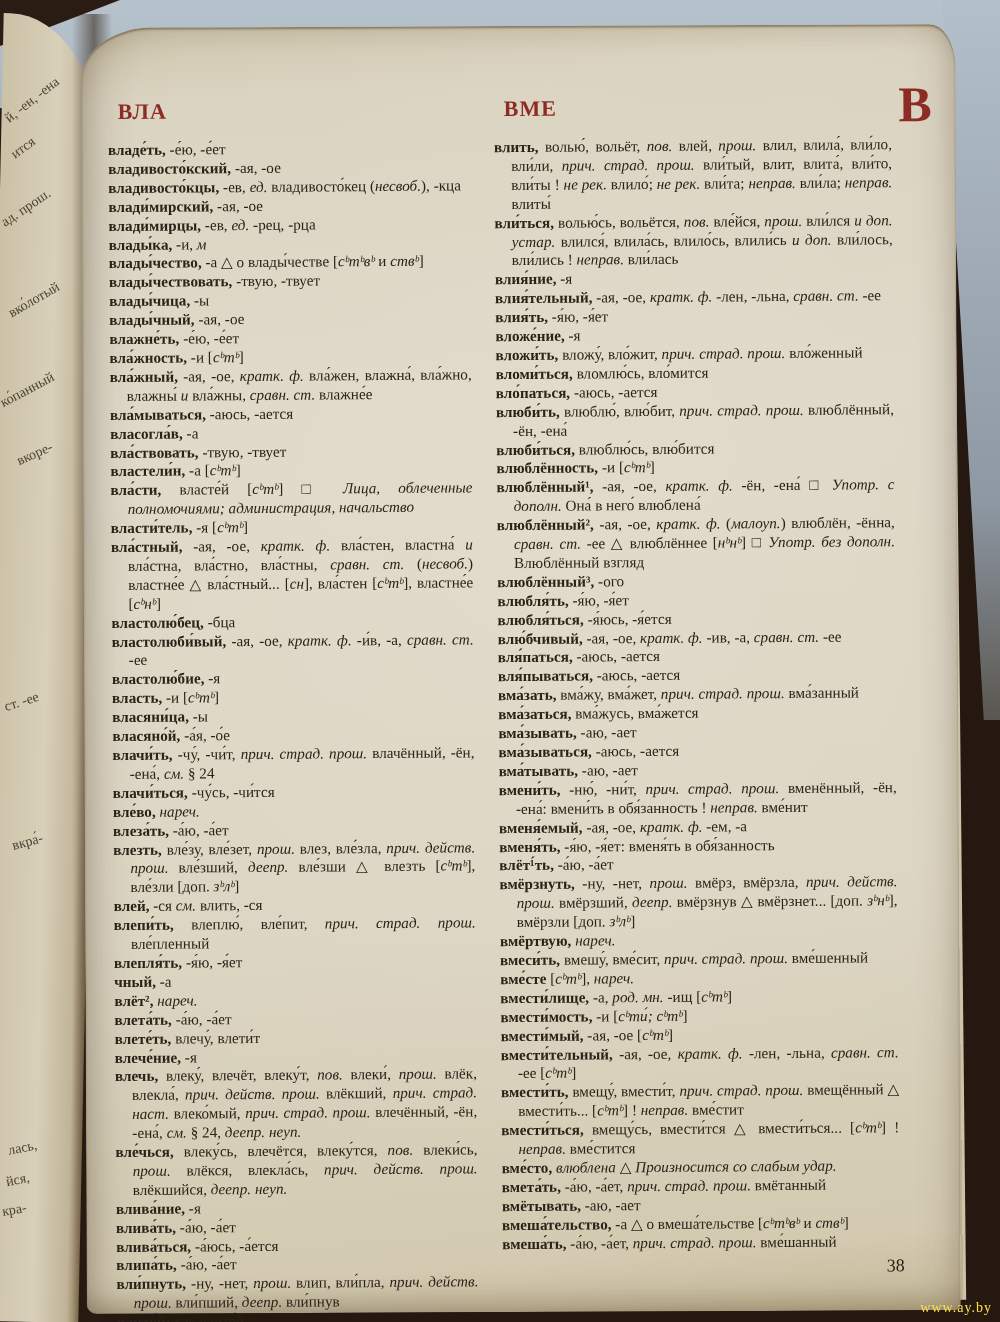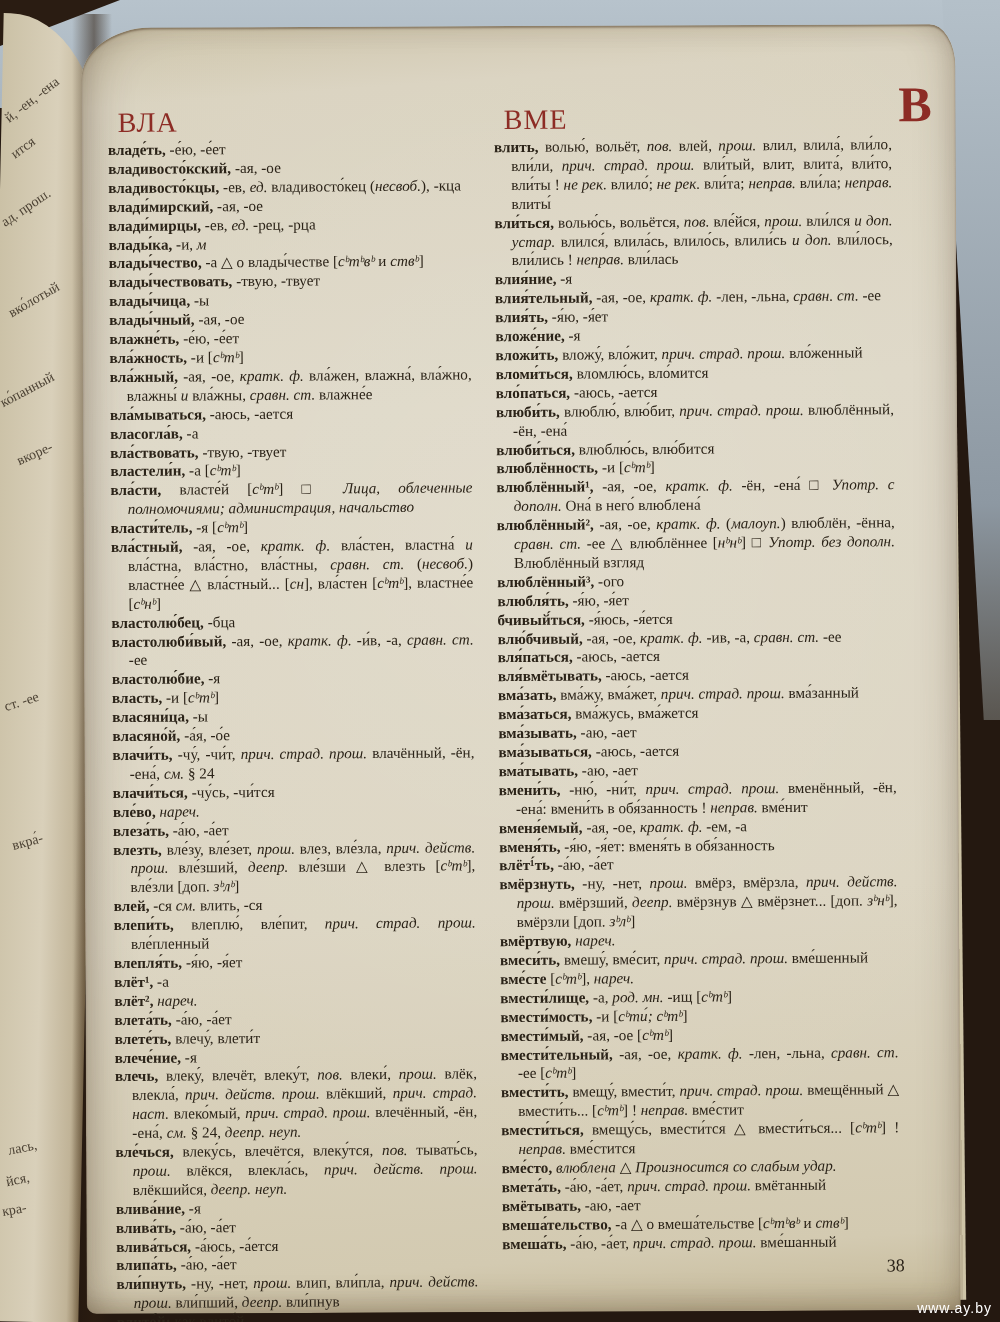--- a/index.html
+++ b/index.html
@@ -32,34 +32,34 @@
       radial-gradient(120% 90% at 50% 40%, rgba(255,255,255,.10), rgba(0,0,0,0) 60%),
       linear-gradient(176deg,#cec5ab 0%,#dad3c0 6%,#ded8c7 30%,#dcd5c2 68%,#d3cab1 94%,#c4b897 100%);
     border-radius:70px 26px 6px 10px / 52px 42px 6px 10px;
     box-shadow:inset 0 2px 2px rgba(90,70,45,.55),
                inset -22px 0 44px -26px rgba(70,50,28,.38),
                inset 0 -20px 34px -20px rgba(70,50,28,.34),
                inset 26px 0 50px -28px rgba(60,40,20,.45);
     transform:rotate(-.25deg);}
   .content{position:absolute;left:28px;top:70px;right:26px;transform:rotate(-.18deg);color:#2b2318;}
   .hdr{position:relative;height:40px;}
-  .hdr-left,.hdr-right{position:absolute;top:0;font-weight:normal;font-size:28px;letter-spacing:1px;margin-top:8px;}
+  .hdr-left,.hdr-right{position:absolute;top:0;font-weight:bold;font-size:22px;letter-spacing:1px;}
   .hdr-left{left:10px;}
   .hdr-right{left:396px;}
   .big-letter{position:absolute;right:-4px;top:-14px;font-weight:bold;font-size:50px;line-height:1;}
   .cols{display:flex;gap:24px;margin-top:2px;}
   .col{font-size:15.2px;line-height:18.9px;}
   .col-left{width:362px;}
   .col-right{width:398px;}
   .entry{text-align:justify;padding-left:17px;text-indent:-17px;}
   .entry .hw{font-weight:bold;}
   .entry i{font-style:italic;}
   .page-num{position:absolute;right:56px;bottom:34px;font-size:18px;color:#2b2318;}
-  .watermark{position:absolute;right:8px;bottom:6px;font-family:Liberation Sans, sans-serif;
-    font-size:14px;color:#ffffff;letter-spacing:1px;}
+  .watermark{position:absolute;right:8px;bottom:6px;font-family:Liberation Serif, serif;
+    font-size:14px;color:#fde047;letter-spacing:1px;}
 </style>
 </head>
 <body>
 
 <div class="photo">
   <div class="sky"></div>
   <div class="sky-right"></div>
   <div class="dark-top-left"></div>
 
   <div class="prev-page"></div>
@@ -115,27 +115,27 @@
             <div class="entry"><span class="hw">власяни́ца,</span><span> -ы</span></div>
             <div class="entry"><span class="hw">власяно́й,</span><span> -а́я, -о́е</span></div>
             <div class="entry"><span class="hw">влачи́ть,</span><span> -чу́, -чи́т, </span><i>прич. страд. прош.</i><span> влачённый, -ён, -ена́, </span><i>см.</i><span> § 24</span></div>
             <div class="entry"><span class="hw">влачи́ться,</span><span> -чу́сь, -чи́тся</span></div>
             <div class="entry"><span class="hw">вле́во,</span><span> </span><i>нареч.</i></div>
             <div class="entry"><span class="hw">влеза́ть,</span><span> -а́ю, -а́ет</span></div>
             <div class="entry"><span class="hw">влезть,</span><span> вле́зу, вле́зет, </span><i>прош.</i><span> влез, вле́зла, </span><i>прич. действ. прош.</i><span> вле́зший, </span><i>деепр.</i><span> вле́зши △ влезть [</span><i>сᵇтᵇ</i><span>], вле́зли [доп. </span><i>зᵇлᵇ</i><span>]</span></div>
             <div class="entry"><span class="hw">влей,</span><span> -ся </span><i>см.</i><span> влить, -ся</span></div>
             <div class="entry"><span class="hw">влепи́ть,</span><span> влеплю́, вле́пит, </span><i>прич. страд. прош.</i><span> вле́пленный</span></div>
             <div class="entry"><span class="hw">влепля́ть,</span><span> -я́ю, -я́ет</span></div>
-            <div class="entry"><span class="hw">влёт¹,</span><span> -а</span></div>
+            <div class="entry"><span class="hw">чный,</span><span> -а</span></div>
             <div class="entry"><span class="hw">влёт²,</span><span> </span><i>нареч.</i></div>
             <div class="entry"><span class="hw">влета́ть,</span><span> -а́ю, -а́ет</span></div>
             <div class="entry"><span class="hw">влете́ть,</span><span> влечу́, влети́т</span></div>
             <div class="entry"><span class="hw">влече́ние,</span><span> -я</span></div>
             <div class="entry"><span class="hw">влечь,</span><span> влеку́, влечёт, влеку́т, </span><i>пов.</i><span> влеки́, </span><i>прош.</i><span> влёк, влекла́, </span><i>прич. действ. прош.</i><span> влёкший, </span><i>прич. страд. наст.</i><span> влеко́мый, </span><i>прич. страд. прош.</i><span> влечённый, -ён, -ена́, </span><i>см.</i><span> § 24, </span><i>деепр. неуп.</i></div>
-            <div class="entry"><span class="hw">вле́чься,</span><span> влеку́сь, влечётся, влеку́тся, </span><i>пов.</i><span> тывать́сь, </span><i>прош.</i><span> влёкся, влекла́сь, </span><i>прич. действ. прош.</i><span> влёкшийся, </span><i>деепр. неуп.</i></div>
+            <div class="entry"><span class="hw">вле́чься,</span><span> влеку́сь, влечётся, влеку́тся, </span><i>пов.</i><span> влеки́сь, </span><i>прош.</i><span> влёкся, влекла́сь, </span><i>прич. действ. прош.</i><span> влёкшийся, </span><i>деепр. неуп.</i></div>
             <div class="entry"><span class="hw">влива́ние,</span><span> -я</span></div>
             <div class="entry"><span class="hw">влива́ть,</span><span> -а́ю, -а́ет</span></div>
             <div class="entry"><span class="hw">влива́ться,</span><span> -а́юсь, -а́ется</span></div>
             <div class="entry"><span class="hw">влипа́ть,</span><span> -а́ю, -а́ет</span></div>
             <div class="entry"><span class="hw">вли́пнуть,</span><span> -ну, -нет, </span><i>прош.</i><span> влип, вли́пла, </span><i>прич. действ. прош.</i><span> вли́пший, </span><i>деепр.</i><span> вли́пнув</span></div>
             <div class="entry"><span class="hw">влито́й:</span><span> как влито́й</span></div>
           </div>
         <div class="col col-right" id="col-right">
             <div class="entry"><span class="hw">влить,</span><span> волью́, вольёт, </span><i>пов.</i><span> влей, </span><i>прош.</i><span> влил, влила́, вли́ло, вли́ли, </span><i>прич. страд. прош.</i><span> вли́тый, влит, влита́, вли́то, вли́ты ! </span><i>не рек.</i><span> влило́; </span><i>не рек.</i><span> вли́та; </span><i>неправ.</i><span> вли́ла; </span><i>неправ.</i><span> влиты́</span></div>
             <div class="entry"><span class="hw">вли́ться,</span><span> волью́сь, вольётся, </span><i>пов.</i><span> вле́йся, </span><i>прош.</i><span> вли́лся </span><i>и доп. устар.</i><span> влился́, влила́сь, влило́сь, влили́сь </span><i>и доп.</i><span> вли́лось, вли́лись ! </span><i>неправ.</i><span> вли́лась</span></div>
@@ -146,24 +146,24 @@
             <div class="entry"><span class="hw">вложи́ть,</span><span> вложу́, вло́жит, </span><i>прич. страд. прош.</i><span> вло́женный</span></div>
             <div class="entry"><span class="hw">вломи́ться,</span><span> вломлю́сь, вло́мится</span></div>
             <div class="entry"><span class="hw">вло́паться,</span><span> -аюсь, -ается</span></div>
             <div class="entry"><span class="hw">влюби́ть,</span><span> влюблю́, влю́бит, </span><i>прич. страд. прош.</i><span> влюблённый, -ён, -ена́</span></div>
             <div class="entry"><span class="hw">влюби́ться,</span><span> влюблю́сь, влю́бится</span></div>
             <div class="entry"><span class="hw">влюблённость,</span><span> -и [</span><i>сᵇтᵇ</i><span>]</span></div>
             <div class="entry"><span class="hw">влюблённый¹,</span><span> -ая, -ое, </span><i>кратк. ф.</i><span> -ён, -ена́ □ </span><i>Употр. с дополн.</i><span> Она́ в него́ влюблена́</span></div>
             <div class="entry"><span class="hw">влюблённый²,</span><span> -ая, -ое, </span><i>кратк. ф.</i><span> (</span><i>малоуп.</i><span>) влюблён, -ённа, </span><i>сравн. ст.</i><span> -ее △ влюблённее [</span><i>нᵇнᵇ</i><span>] □ </span><i>Употр. без дополн.</i><span> Влюблённый взгляд</span></div>
             <div class="entry"><span class="hw">влюблённый³,</span><span> -ого</span></div>
             <div class="entry"><span class="hw">влюбля́ть,</span><span> -я́ю, -я́ет</span></div>
-            <div class="entry"><span class="hw">бчивый́ться,</span><span> -я́юсь, -я́ется</span></div>
+            <div class="entry"><span class="hw">влюбля́ться,</span><span> -я́юсь, -я́ется</span></div>
             <div class="entry"><span class="hw">влю́бчивый,</span><span> -ая, -ое, </span><i>кратк. ф.</i><span> -ив, -а, </span><i>сравн. ст.</i><span> -ее</span></div>
             <div class="entry"><span class="hw">вля́паться,</span><span> -аюсь, -ается</span></div>
-            <div class="entry"><span class="hw">вля́вмётывать,</span><span> -аюсь, -ается</span></div>
+            <div class="entry"><span class="hw">вля́пываться,</span><span> -аюсь, -ается</span></div>
             <div class="entry"><span class="hw">вма́зать,</span><span> вма́жу, вма́жет, </span><i>прич. страд. прош.</i><span> вма́занный</span></div>
             <div class="entry"><span class="hw">вма́заться,</span><span> вма́жусь, вма́жется</span></div>
             <div class="entry"><span class="hw">вма́зывать,</span><span> -аю, -ает</span></div>
             <div class="entry"><span class="hw">вма́зываться,</span><span> -аюсь, -ается</span></div>
             <div class="entry"><span class="hw">вма́тывать,</span><span> -аю, -ает</span></div>
             <div class="entry"><span class="hw">вмени́ть,</span><span> -ню́, -ни́т, </span><i>прич. страд. прош.</i><span> вменённый, -ён, -ена́: вмени́ть в обя́занность ! </span><i>неправ.</i><span> вме́нит</span></div>
             <div class="entry"><span class="hw">вменя́емый,</span><span> -ая, -ое, </span><i>кратк. ф.</i><span> -ем, -а</span></div>
             <div class="entry"><span class="hw">вменя́ть,</span><span> -я́ю, -я́ет: вменя́ть в обя́занность</span></div>
             <div class="entry"><span class="hw">влёт¹́ть,</span><span> -а́ю, -а́ет</span></div>
             <div class="entry"><span class="hw">вмёрзнуть,</span><span> -ну, -нет, </span><i>прош.</i><span> вмёрз, вмёрзла, </span><i>прич. действ. прош.</i><span> вмёрзший, </span><i>деепр.</i><span> вмёрзнув △ вмёрзнет... [доп. </span><i>зᵇнᵇ</i><span>], вмёрзли [доп. </span><i>зᵇлᵇ</i><span>]</span></div>

